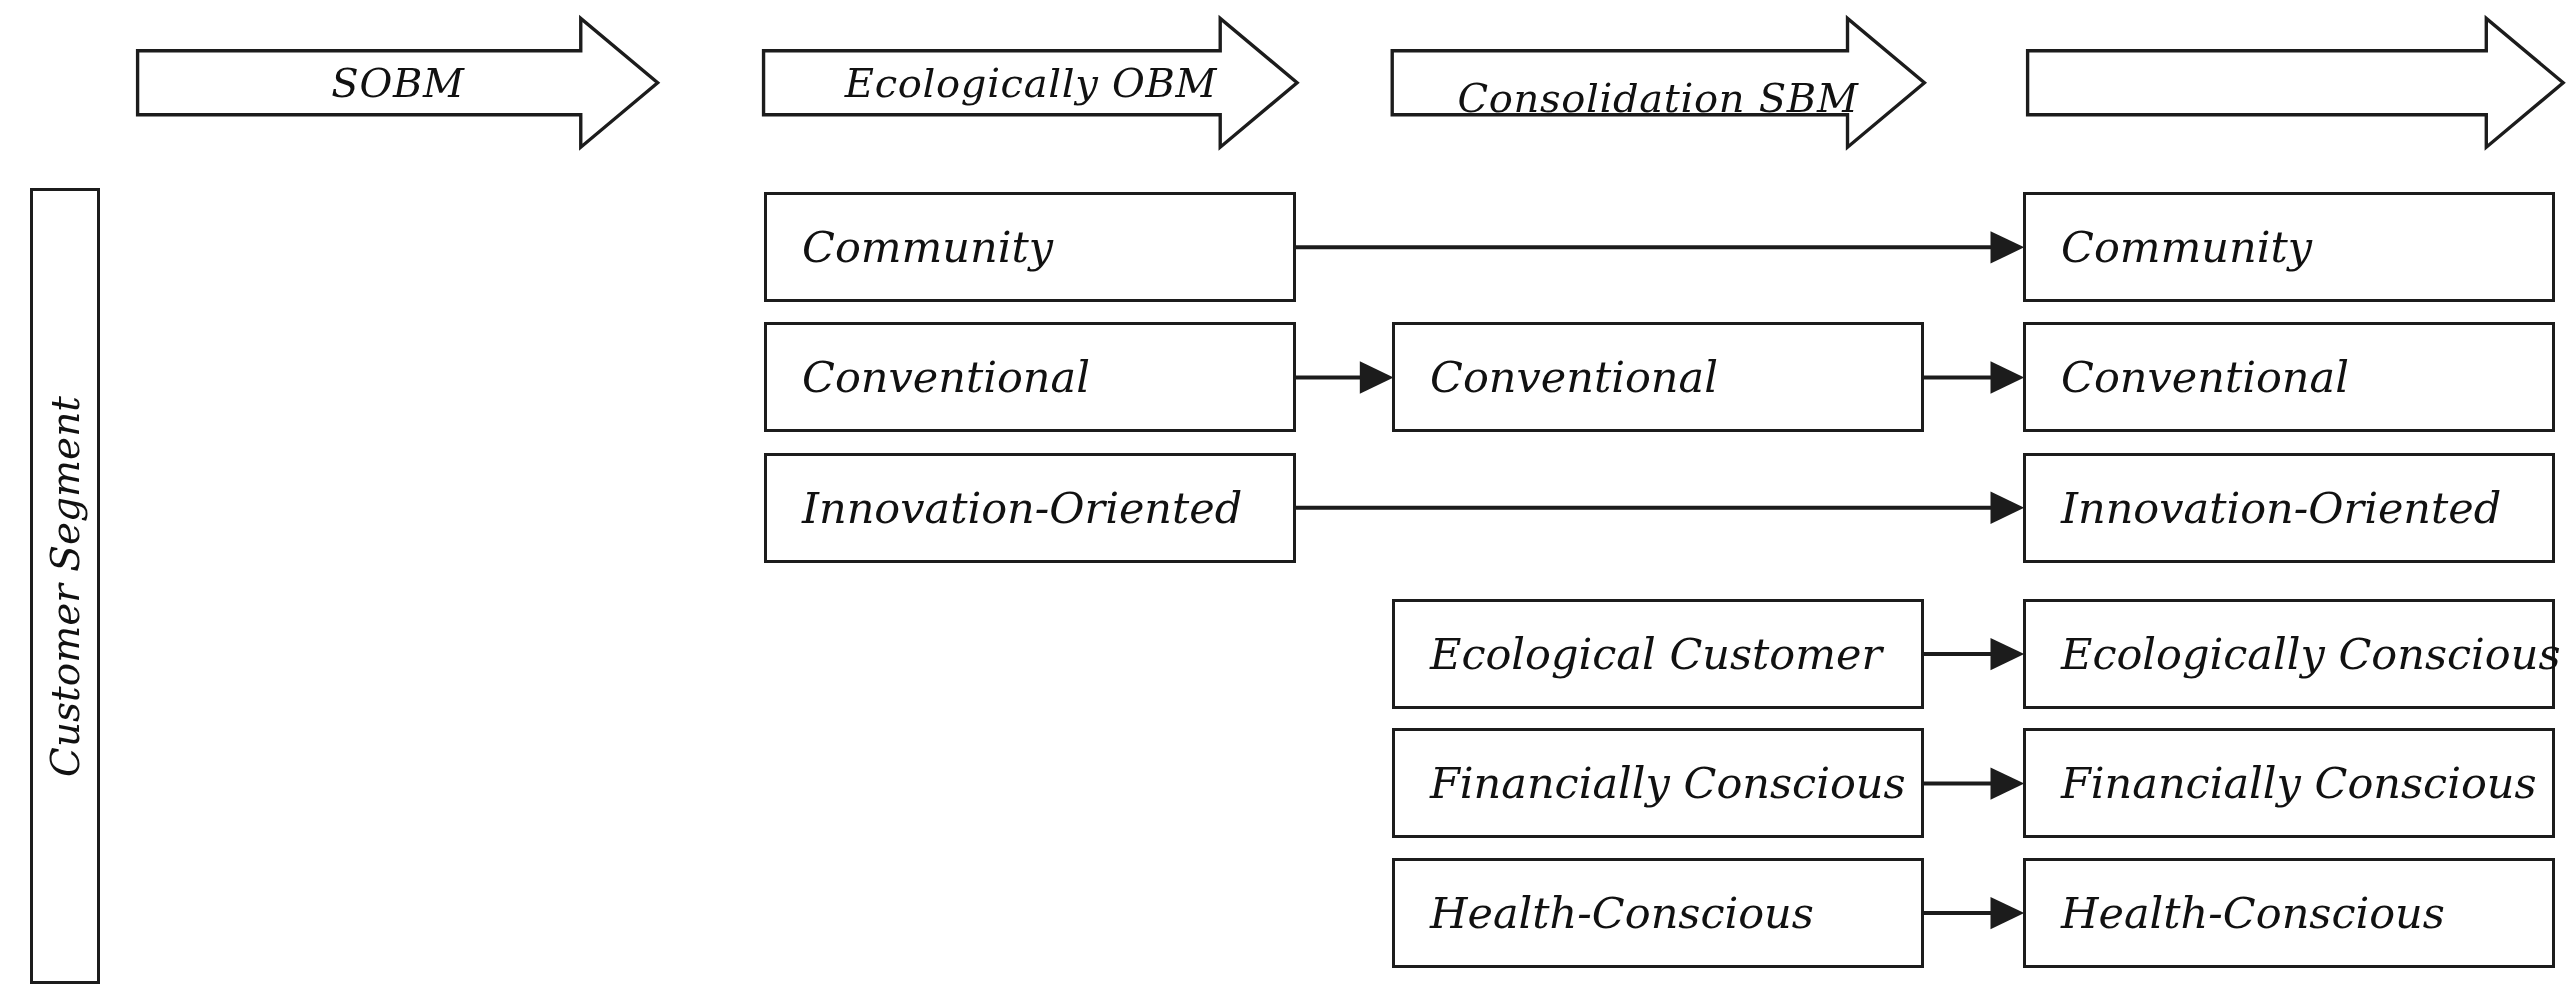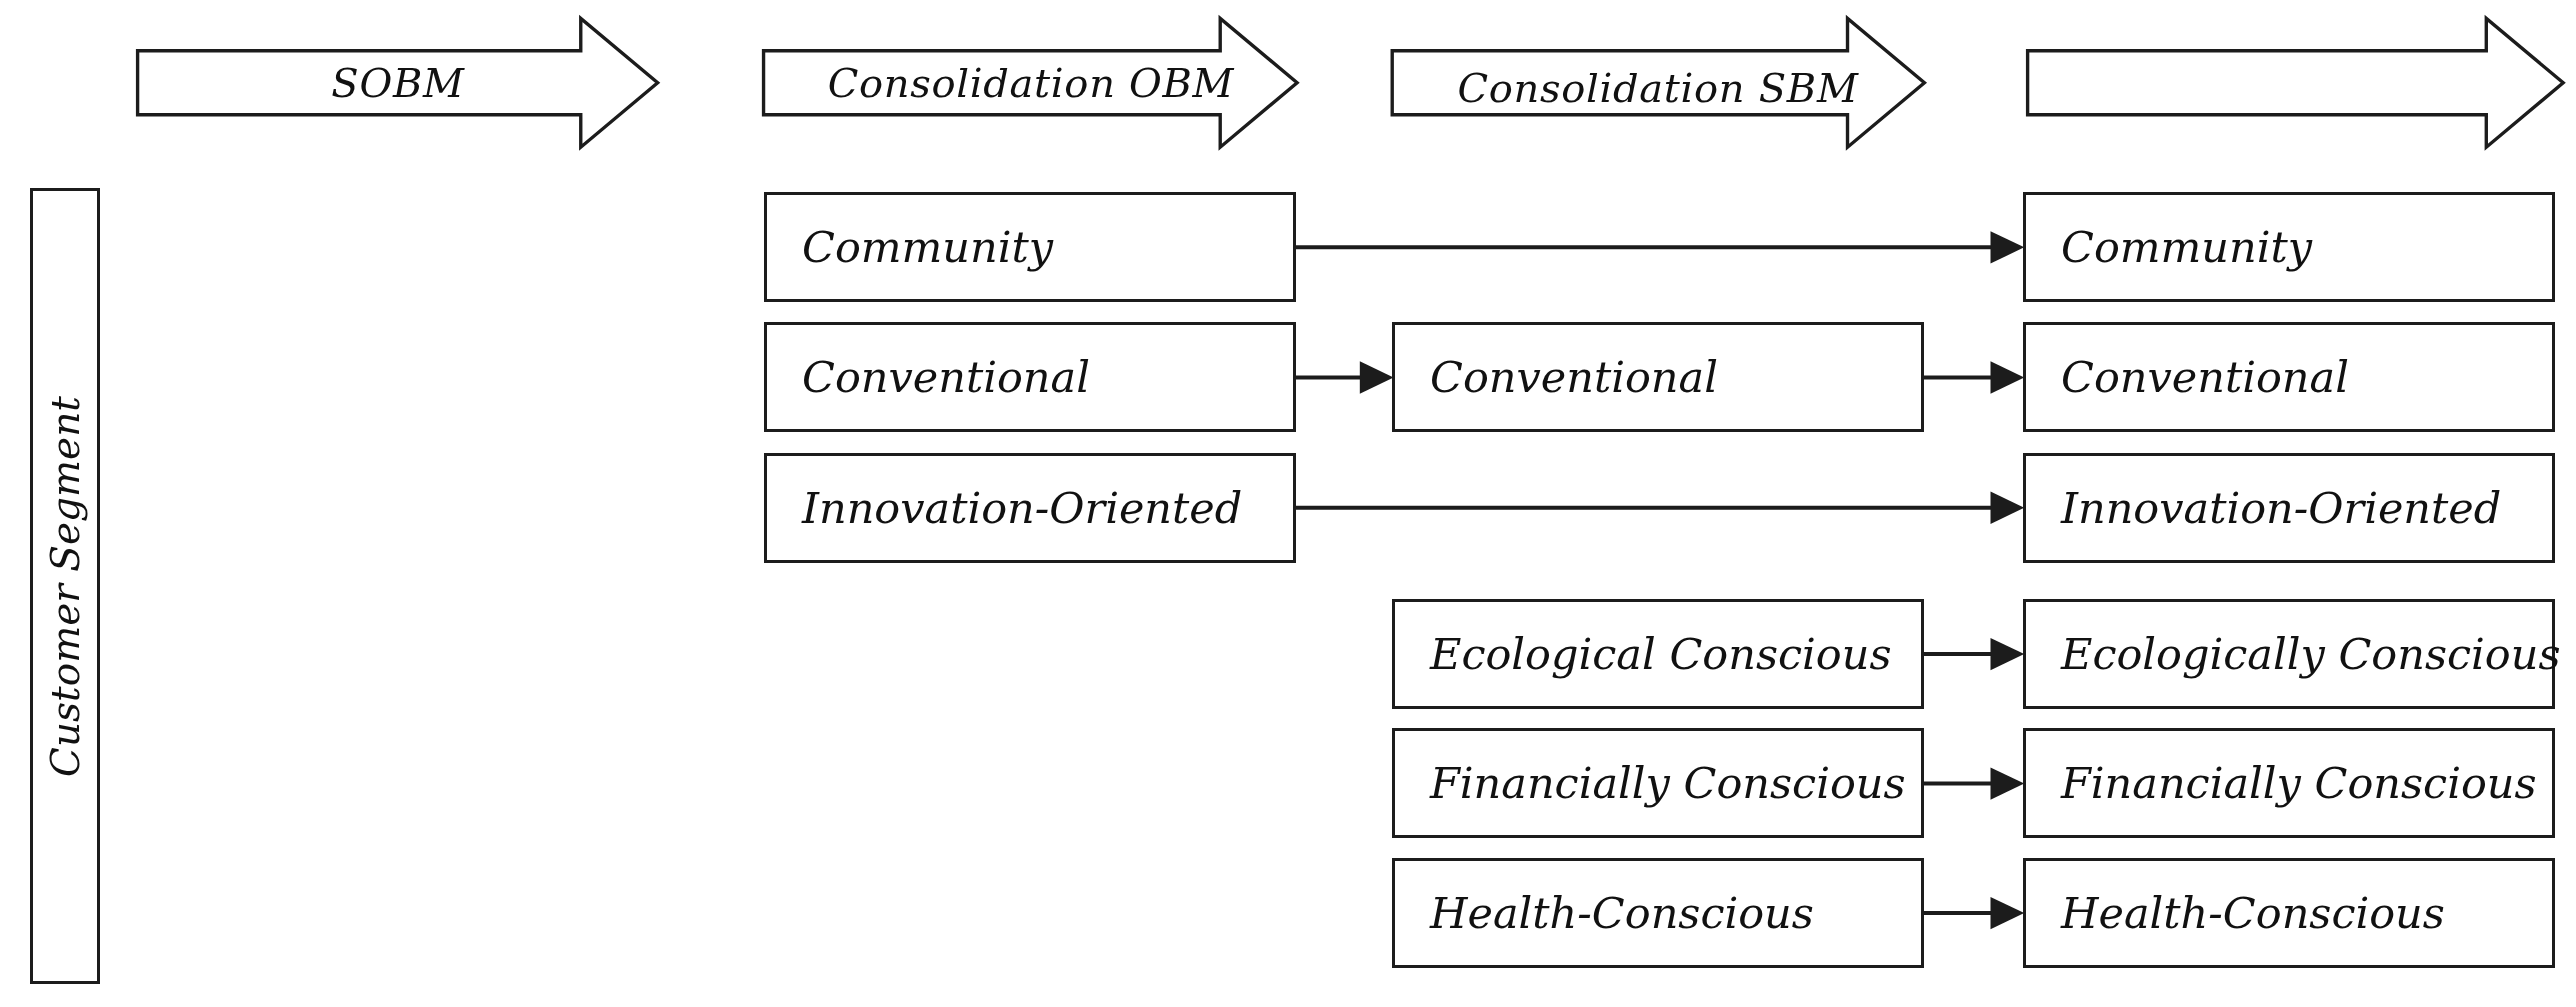--- a/index.html
+++ b/index.html
@@ -55,31 +55,31 @@
       <polygon points="3001,752.5 2951,728.5 2951,776.5" fill="#1c1c1c"></polygon>
       <line x1="2852" y1="969.5" x2="2957" y2="969.5" stroke="#1c1c1c" stroke-width="6"></line>
       <polygon points="3001,969.5 2951,945.5 2951,993.5" fill="#1c1c1c"></polygon>
       <line x1="2852" y1="1161.5" x2="2957" y2="1161.5" stroke="#1c1c1c" stroke-width="6"></line>
       <polygon points="3001,1161.5 2951,1137.5 2951,1185.5" fill="#1c1c1c"></polygon>
       <line x1="2852" y1="1353.5" x2="2957" y2="1353.5" stroke="#1c1c1c" stroke-width="6"></line>
       <polygon points="3001,1353.5 2951,1329.5 2951,1377.5" fill="#1c1c1c"></polygon>
     </svg>
 
   <div class="stage-label" style="left: 138px; top: 51px; width: 520px; height: 64px;">SOBM</div>
-  <div class="stage-label" style="left: 764px; top: 51px; width: 534px; height: 64px;">Consolidation OBM</div>
-  <div class="stage-label" style="left: 1392px; top: 56px; width: 532px; height: 64px;">Consolidation SBM</div>
+  <div class="stage-label" style="left: 764px; top: 51px; width: 534px; height: 64px;">Ecologically OBM</div>
+  <div class="stage-label" style="left: 1392px; top: 66px; width: 532px; height: 64px;">Consolidation SBM</div>
 
   <div class="side-box" id="side-box" style="left: 30px; top: 188px; width: 70px; height: 796px;">
     <span>Customer Segment</span>
   </div>
 <div class="seg-box" style="left: 764px; top: 192px; width: 532px; height: 110px;">Community</div>
     <div class="seg-box" style="left: 764px; top: 322px; width: 532px; height: 110px;">Conventional</div>
     <div class="seg-box" style="left: 764px; top: 453px; width: 532px; height: 110px;">Innovation-Oriented</div>
     <div class="seg-box" style="left: 1392px; top: 322px; width: 532px; height: 110px;">Conventional</div>
-    <div class="seg-box" style="left: 1392px; top: 599px; width: 532px; height: 110px;">Ecological Conscious</div>
+    <div class="seg-box" style="left: 1392px; top: 599px; width: 532px; height: 110px;">Ecological Customer</div>
     <div class="seg-box" style="left: 1392px; top: 728px; width: 532px; height: 110px;">Financially Conscious</div>
     <div class="seg-box" style="left: 1392px; top: 858px; width: 532px; height: 110px;">Health-Conscious</div>
     <div class="seg-box" style="left: 2023px; top: 192px; width: 532px; height: 110px;">Community</div>
     <div class="seg-box" style="left: 2023px; top: 322px; width: 532px; height: 110px;">Conventional</div>
     <div class="seg-box" style="left: 2023px; top: 453px; width: 532px; height: 110px;">Innovation-Oriented</div>
     <div class="seg-box" style="left: 2023px; top: 599px; width: 532px; height: 110px; text-align: center;">Ecologically Conscious</div>
     <div class="seg-box" style="left: 2023px; top: 728px; width: 532px; height: 110px;">Financially Conscious</div>
     <div class="seg-box" style="left: 2023px; top: 858px; width: 532px; height: 110px;">Health-Conscious</div>
   </div>
 

